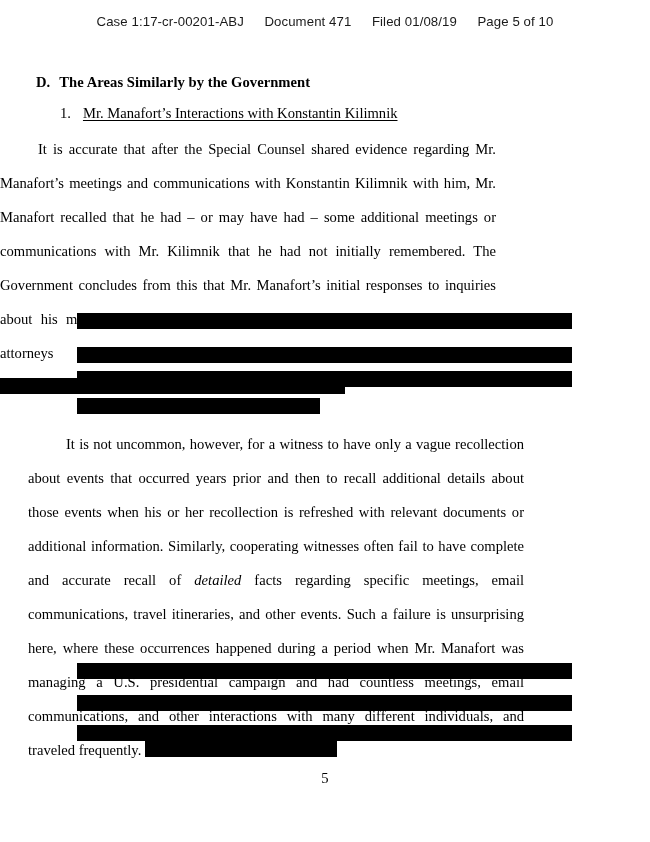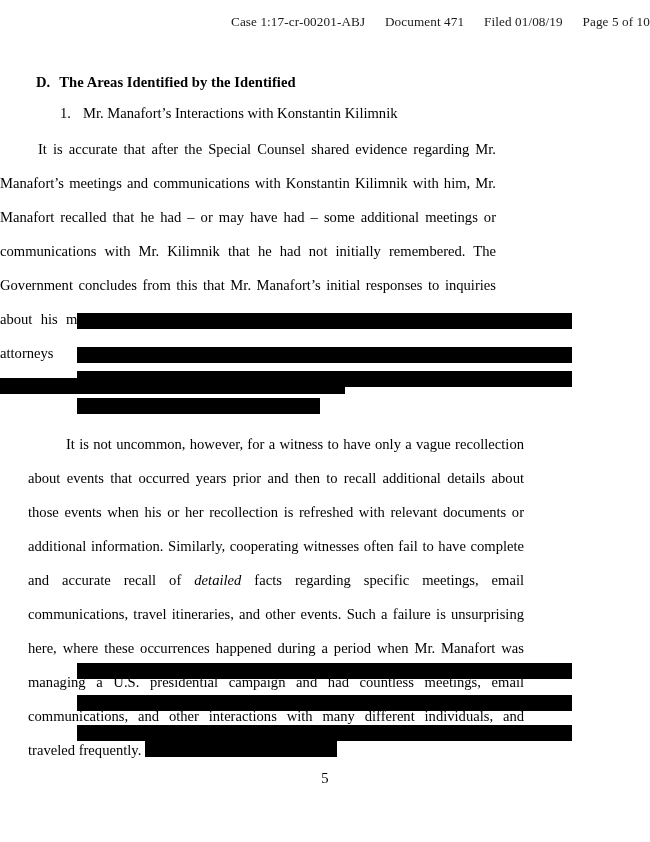--- a/index.html
+++ b/index.html
@@ -22,22 +22,22 @@
     height: 842px;
     background: #ffffff;
   }
 
   
   .ecf-header {
     position: absolute;
     top: 14px;
     left: 0;
     width: 650px;
-    text-align: right;
-    font-family: Liberation Serif, serif;
+    text-align: center;
+    font-family: Liberation Sans, sans-serif;
     font-size: 13.2px;
     letter-spacing: 0.1px;
     color: #1a1a1a;
     white-space: nowrap;
   }
   .ecf-header span { display: inline-block; }
   .ecf-gap { width: 13px; display: inline-block; }
 
   .heading-d {
     position: absolute;
@@ -55,20 +55,21 @@
     top: 105px;
     left: 60px;
     width: 440px;
     font-size: 14.6px;
   }
   .heading-1 .num {
     margin-right: 12px;
     text-decoration: none;
   }
   .heading-1 .ttl {
+    text-decoration: underline;
     text-underline-offset: 2.2px;
   }
 
   p.body {
     margin: 0;
     font-size: 14.6px;
     line-height: 34px;
     text-align: justify;
     text-justify: inter-word;
     -webkit-hyphens: none;
@@ -115,21 +116,21 @@
     <span>Case 1:17-cr-00201-ABJ</span>
     <span class="ecf-gap"></span>
     <span>Document 471</span>
     <span class="ecf-gap"></span>
     <span>Filed 01/08/19</span>
     <span class="ecf-gap"></span>
     <span>Page 5 of 10</span>
   </div>
 
   <div class="heading-d">
-    <span class="lbl">D.</span><span class="txt">The Areas Identified by the Identified</span>
+    <span class="lbl">D.</span><span class="txt">The Areas Similarly by the Government</span>
   </div>
 
   <div class="heading-1">
     <span class="num">1.</span><span class="ttl">Mr. Manafort’s Interactions with Konstantin Kilimnik</span>
   </div>
 
   <p class="body indent para1"><span>It is accurate that after the Special Counsel shared evidence regarding Mr. Manafort’s meetings and communications with Konstantin Kilimnik with him, Mr. Manafort recalled that he had – or may have had – some additional meetings or communications with Mr. Kilimnik that he had not initially remembered.  The Government concludes from this that Mr. Manafort’s initial responses to inquiries about his meetings and interactions with Mr. Kilimnik were lies to the OSC attorneys and investigators. </span><span class="redact-inline" id="redact-inline-1" style="width: 345px; background: rgb(0, 0, 0);"></span></p>
 
   <div class="redact-bar" id="rb1-0" style="top: 313px; left: 77px; width: 495px; background: rgb(0, 0, 0);"></div>
   <div class="redact-bar" id="rb1-1" style="top: 347px; left: 77px; width: 495px; background: rgb(0, 0, 0);"></div>

